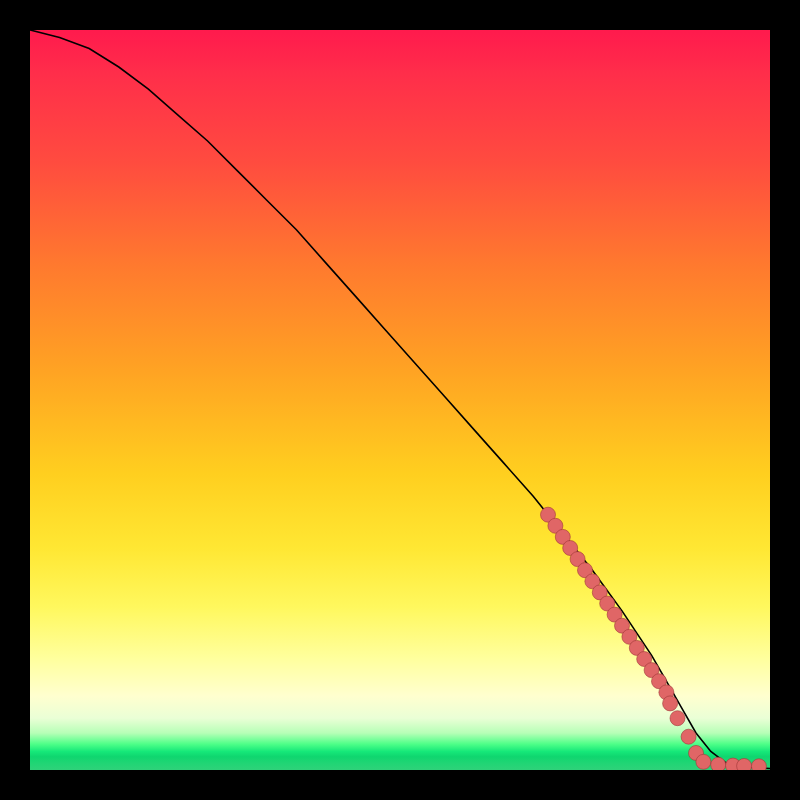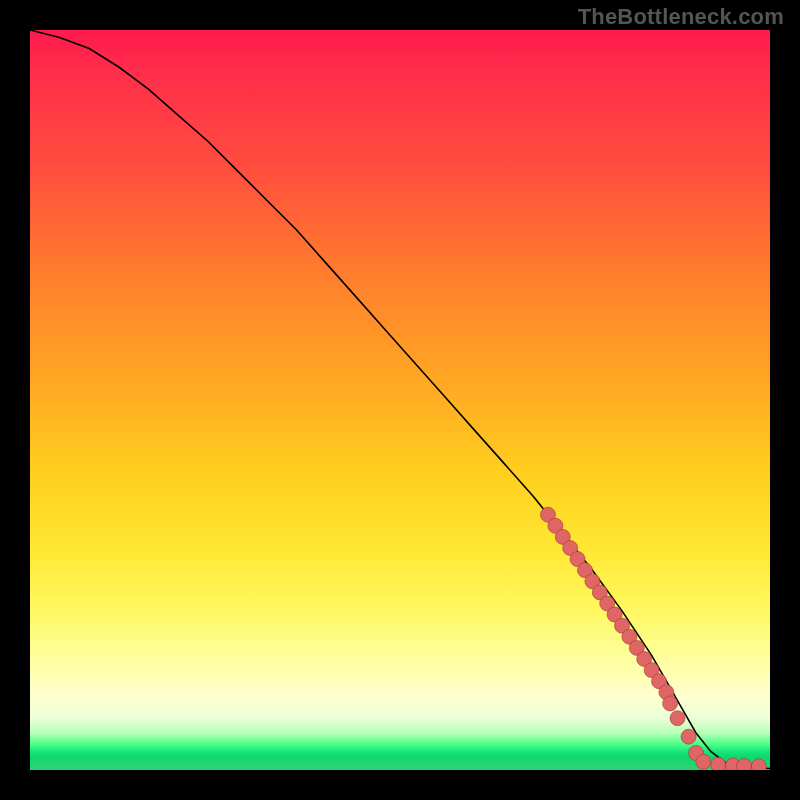--- a/index.html
+++ b/index.html
@@ -74,21 +74,20 @@
   .datapoint {
     fill: #e06666;
     stroke: #a03838;
     stroke-width: 0.6;
   }
 </style>
 </head>
 <body>
 
 <div class="frame">
-  <div class="watermark">TheBottleneck.com</div>
 
   <div class="plot-area">
     <div class="gradient-bg"></div>
     <svg class="overlay" viewBox="0 0 740 740" preserveAspectRatio="none">
       <g id="curve-group">
           <path d="M0.00 0.00 L29.60 7.40 L59.20 18.50 L88.80 37.00 L118.40 59.20 L148.00 85.10 L177.60 111.00 L207.20 140.60 L236.80 170.20 L266.40 199.80 L296.00 233.10 L325.60 266.40 L355.20 299.70 L384.80 333.00 L414.40 366.30 L444.00 399.60 L473.60 432.90 L503.20 466.20 L532.80 503.20 L562.40 540.20 L592.00 580.90 L606.80 603.10 L621.60 625.30 L636.40 651.20 L651.20 677.10 L666.00 703.00 L680.80 721.50 L695.60 732.60 L710.40 736.30 L725.20 737.78 L740.00 738.52" class="curve"></path>
         </g>
       <g id="points-group">
           <circle cx="518.00" cy="484.70" r="7.5" class="datapoint"></circle>
           <circle cx="525.40" cy="495.80" r="7.5" class="datapoint"></circle>

